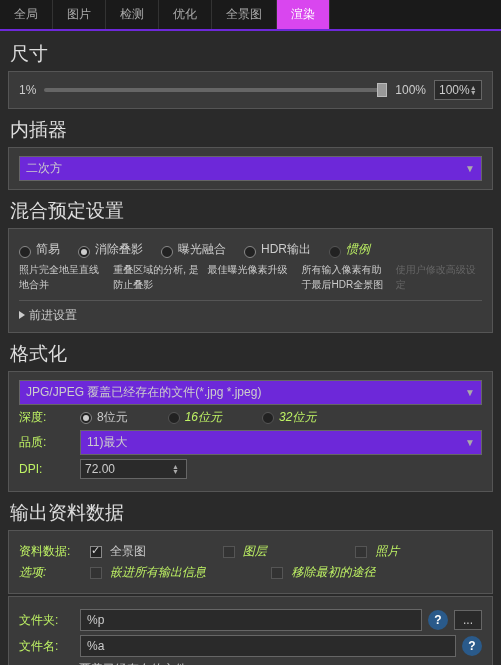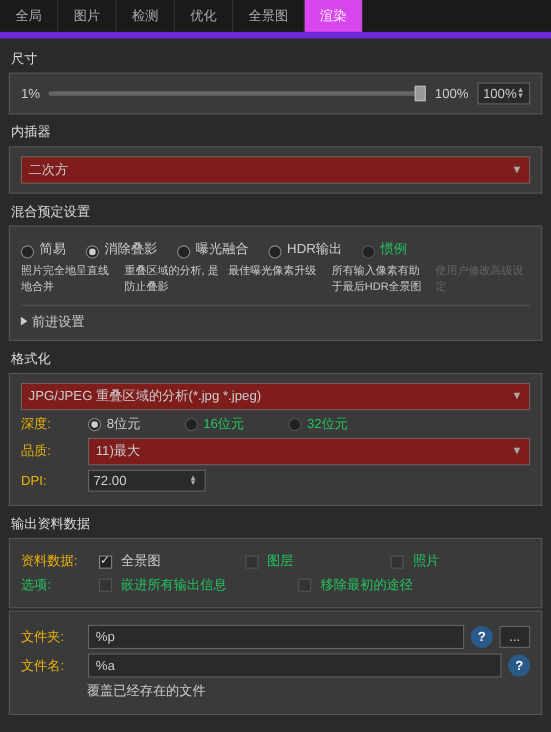--- a/index.html
+++ b/index.html
@@ -1,48 +1,48 @@
 <!DOCTYPE html>
 <html><head>
 <meta charset="utf-8">
 <style>
 * { box-sizing: border-box; margin: 0; padding: 0; font-family: "Microsoft YaHei", sans-serif; }
 body { background: #2a2a2a; width: 501px; height: 665px; overflow: hidden; color: #ccc; font-size: 12px; }
-.tabs { display: flex; background: #1a1a1a; border-bottom: 6px solid #6d28d9; }
+.tabs { display: flex; background: #1a1a1a; border-bottom: 2px solid #6d28d9; }
 .tab { padding: 6px 14px; color: #aaa; cursor: pointer; border-right: 1px solid #333; }
 .tab.active { background: #d946ef; color: #fff; }
 .content { padding: 4px 8px 8px 8px; }
-.section-title { color: #ddd; font-size: 12px; padding: 6px 2px 4px 2px; }
+.section-title { color: #ddd; font-size: 19px; padding: 6px 2px 4px 2px; }
 .panel { background: #3a3a3a; border: 1px solid #555; padding: 8px 10px; margin-bottom: 2px; }
 .row { display: flex; align-items: center; gap: 6px; margin: 4px 0; }
 .slider-row { display: flex; align-items: center; gap: 8px; }
 .slider { flex: 1; height: 4px; background: #666; position: relative; border-radius: 2px; }
 .slider-thumb { position: absolute; right: 0; top: -5px; width: 10px; height: 14px; background: #999; border: 1px solid #bbb; }
 .numbox { background: #2a2a2a; border: 1px solid #666; color: #ccc; padding: 2px 4px; width: 48px; display: flex; align-items: center; justify-content: space-between; }
 .spin { width: 10px; display: flex; flex-direction: column; }
 .spin span { font-size: 7px; line-height: 5px; color: #aaa; }
-.select { width: 100%; background: #7f1d1d; border: 1px solid #666; color: #ccc; padding: 3px 6px; display: flex; justify-content: space-between; align-items: center; text-align: center; }
+.select { width: 100%; background: #6d28d9; border: 1px solid #666; color: #ccc; padding: 3px 6px; display: flex; justify-content: space-between; align-items: center; text-align: center; }
 .select .arrow { font-size: 10px; color: #aaa; }
 .radio-row { display: flex; gap: 18px; flex-wrap: nowrap; margin: 4px 0; }
 .radio-item { display: flex; align-items: flex-end; gap: 5px; }
 .radio { width: 12px; height: 12px; border-radius: 50%; border: 1px solid #888; background: #222; position: relative; flex-shrink: 0; }
 .radio.checked::after { content: ''; position: absolute; width: 6px; height: 6px; background: #ccc; border-radius: 50%; top: 2px; left: 2px; }
 .radio.disabled { border-color: #555; }
 .blend-cols { display: flex; gap: 8px; margin-top: 4px; }
 .blend-col { flex: 1; font-size: 10px; line-height: 15px; }
 .blend-col.dim { color: #666; }
 .triangle { display: inline-block; width: 0; height: 0; border-top: 4px solid transparent; border-bottom: 4px solid transparent; border-left: 6px solid #ccc; margin-right: 4px; }
-.label { color: #eab308; width: 55px; flex-shrink: 0; }
+.label { color: #bef264; width: 55px; flex-shrink: 0; }
 .checkbox { width: 12px; height: 12px; background: #222; border: 1px solid #888; position: relative; flex-shrink: 0; }
 .checkbox.checked::after { content: '✓'; position: absolute; top: -3px; left: 0; color: #ddd; font-size: 11px; }
 .checkbox.disabled { border-color: #555; background: #333; }
 .textfield { background: #2a2a2a; border: 1px solid #666; color: #ccc; padding: 3px 6px; flex: 1; }
 .help-btn { width: 20px; height: 20px; border-radius: 50%; background: #2a5a8a; color: #fff; display: flex; align-items: center; justify-content: center; font-size: 12px; font-weight: bold; flex-shrink: 0; }
 .browse-btn { background: #2a2a2a; border: 1px solid #666; color: #ccc; padding: 2px 8px; flex-shrink: 0; }
-.dim-text { color: #22c55e; }
+.dim-text { color: #bef264; font-style: italic; }
 .depth-row { display: flex; align-items: center; gap: 40px; }
 .depth-opt { display: flex; align-items: center; gap: 5px; }
 .check-group { display: flex; align-items: center; gap: 8px; flex: 1; }
 </style>
 </head>
 <body>
 
 <div class="tabs">
   <div class="tab">全局</div>
   <div class="tab">图片</div>
@@ -112,21 +112,21 @@
       <div class="blend-col dim">使用户修改高级设定</div>
     </div>
     <div style="margin-top:8px;border-top:1px solid #555;padding-top:6px">
       <span><span class="triangle"></span><span>前进设置</span></span>
     </div>
   </div>
 
   <div class="section-title">格式化</div>
   <div class="panel">
     <div class="select">
-      <span>JPG/JPEG 重叠区域的分析(*.jpg *.jpeg)</span>
+      <span>JPG/JPEG 覆盖已经存在的文件(*.jpg *.jpeg)</span>
         <span class="arrow">▼</span>
     </div>
     <div class="row">
       <span class="label">深度:</span>
       <div class="depth-row">
         <div class="depth-opt">
             <div class="radio checked"></div>
             <span>8位元</span>
           </div>
         <div class="depth-opt dim-text">

